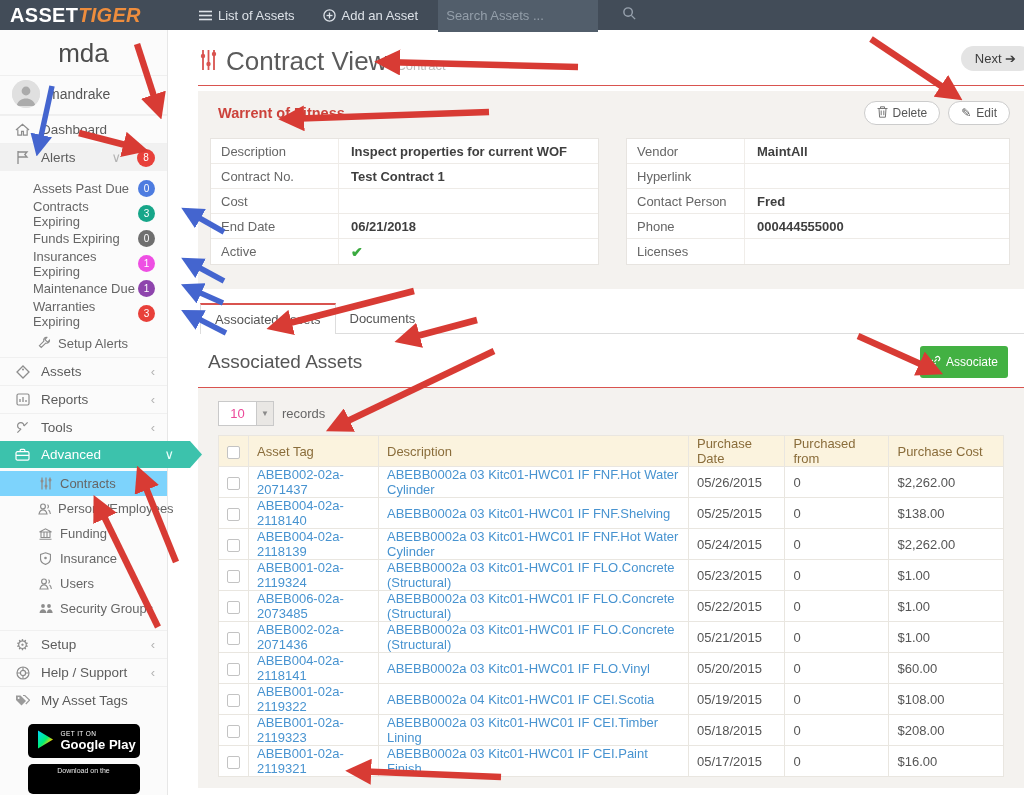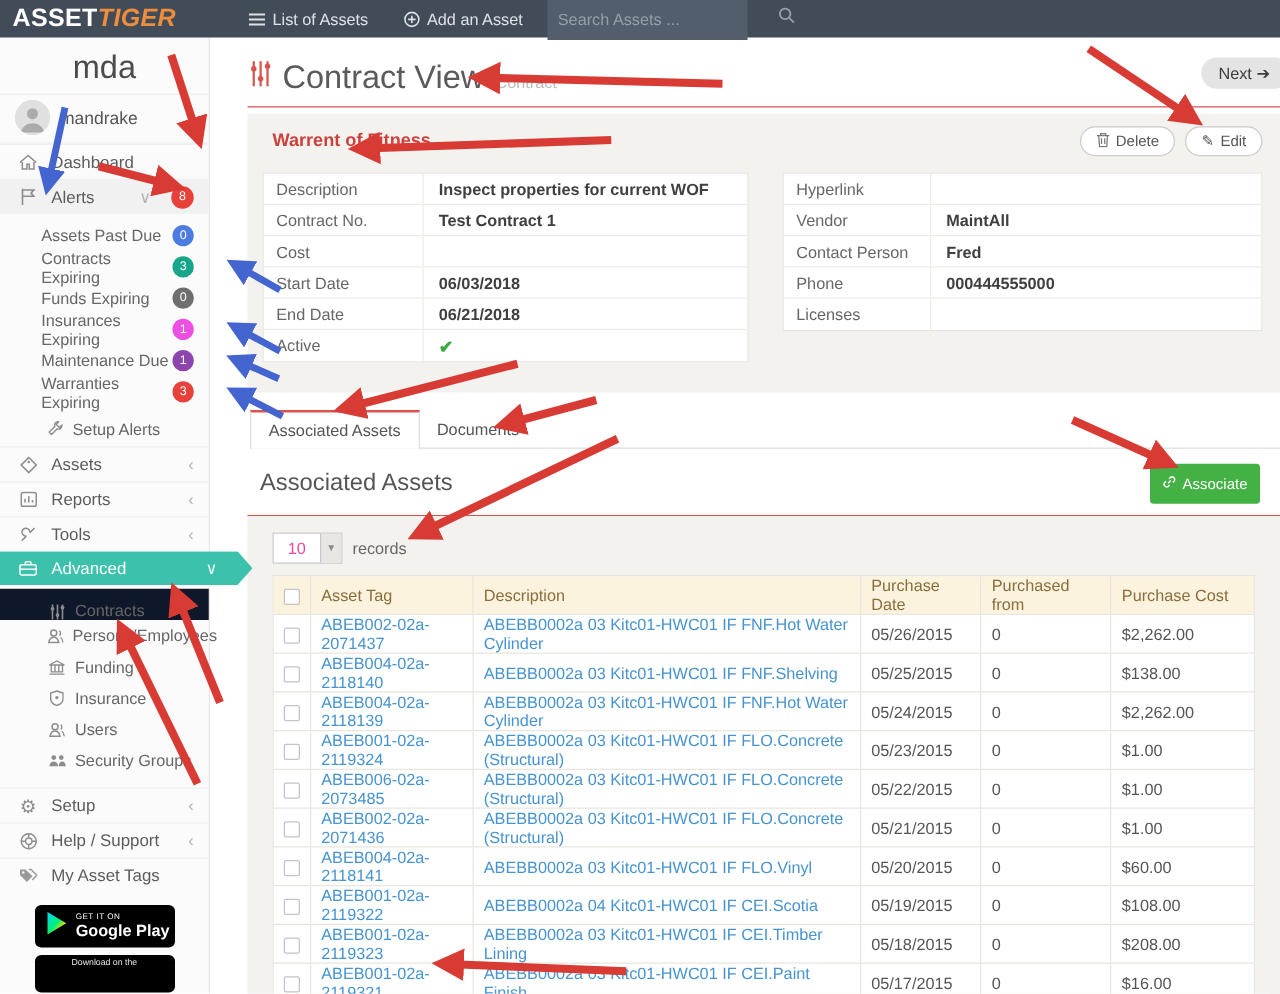--- a/index.html
+++ b/index.html
@@ -34,21 +34,21 @@
   .sub-row { display:flex; align-items:center; height:25px; padding:0 12px 0 33px; font-size:13px; color:#666; cursor:pointer; }
   .sub-row .lbl { flex:1; }
   .setup-alerts { display:flex; align-items:center; gap:7px; height:27px; padding-left:38px; font-size:13px; color:#666; cursor:pointer; }
   .adv-row { position:relative; display:flex; align-items:center; gap:10px; height:27px; padding:0 12px 0 14px; font-size:13.5px; color:#fff; background:#3cc2ac; cursor:pointer; width:202px; clip-path:polygon(0 0,190px 0,202px 50%,190px 100%,0 100%); z-index:12; }
   .adv-row .mi { width:17px; display:flex; justify-content:center; color:#fff; }
   .adv-row .lbl { flex:1; }
   .adv-row .chev { color:#eafffb; margin-right:16px; }
   .adv-sub { padding:3px 0 4px; }
   .adv-item { display:flex; align-items:center; gap:7px; height:25px; padding-left:38px; font-size:13px; color:#666; cursor:pointer; }
   .adv-item .mi { width:15px; display:flex; justify-content:center; color:#8d8d8d; }
-  .adv-item.active { background:#0f172a;align-items:flex-end; }
+  .adv-item.active { background:#7dd3fc; }
   .store-badges { padding-top:6px; }
   .gp-badge { width:112px; height:34px; background:#000; border-radius:5px; margin:4px auto 6px; display:flex; align-items:center; gap:7px; padding-left:9px; cursor:pointer; }
   .gp-text .l1 { font-size:6.5px; color:#fff; letter-spacing:.4px; }
   .gp-text .l2 { font-size:13px; color:#fff; font-weight:600; }
   .as-badge { width:112px; height:30px; background:#000; border-radius:5px; margin:0 auto; display:flex; align-items:flex-start; justify-content:center; padding-top:3px; cursor:pointer; }
   .as-badge .l1 { font-size:7px; color:#e8e8e8; }
 
   
   .main { position:absolute; top:30px; left:190px; right:0; bottom:0; background:#fff; }
   .title-row { position:relative; display:flex; align-items:center; gap:9px; padding:17px 0 0 10px; height:46px; }
@@ -403,40 +403,36 @@
           </div>
         <div class="drow">
             <span class="dlabel">Contract No.</span>
             <span class="dvalue">Test Contract 1</span>
           </div>
         <div class="drow">
             <span class="dlabel">Cost</span>
             <span class="dvalue"></span>
           </div>
         <div class="drow">
-            <span class="dlabel">Start Date</span>
-            <span class="dvalue">06/03/2018</span>
-          </div>
-        <div class="drow">
             <span class="dlabel">End Date</span>
             <span class="dvalue">06/21/2018</span>
           </div>
         <div class="drow">
             <span class="dlabel">Active</span>
             <span class="dvalue check">✔</span>
           </div>
       </div>
       <div class="dtable right">
         <div class="drow">
+            <span class="dlabel">Vendor</span>
+            <span class="dvalue">MaintAll</span>
+          </div>
+        <div class="drow">
             <span class="dlabel">Hyperlink</span>
             <span class="dvalue"></span>
-          </div>
-        <div class="drow">
-            <span class="dlabel">Vendor</span>
-            <span class="dvalue">MaintAll</span>
           </div>
         <div class="drow">
             <span class="dlabel">Contact Person</span>
             <span class="dvalue">Fred</span>
           </div>
         <div class="drow">
             <span class="dlabel">Phone</span>
             <span class="dvalue">000444555000</span>
           </div>
         <div class="drow">

